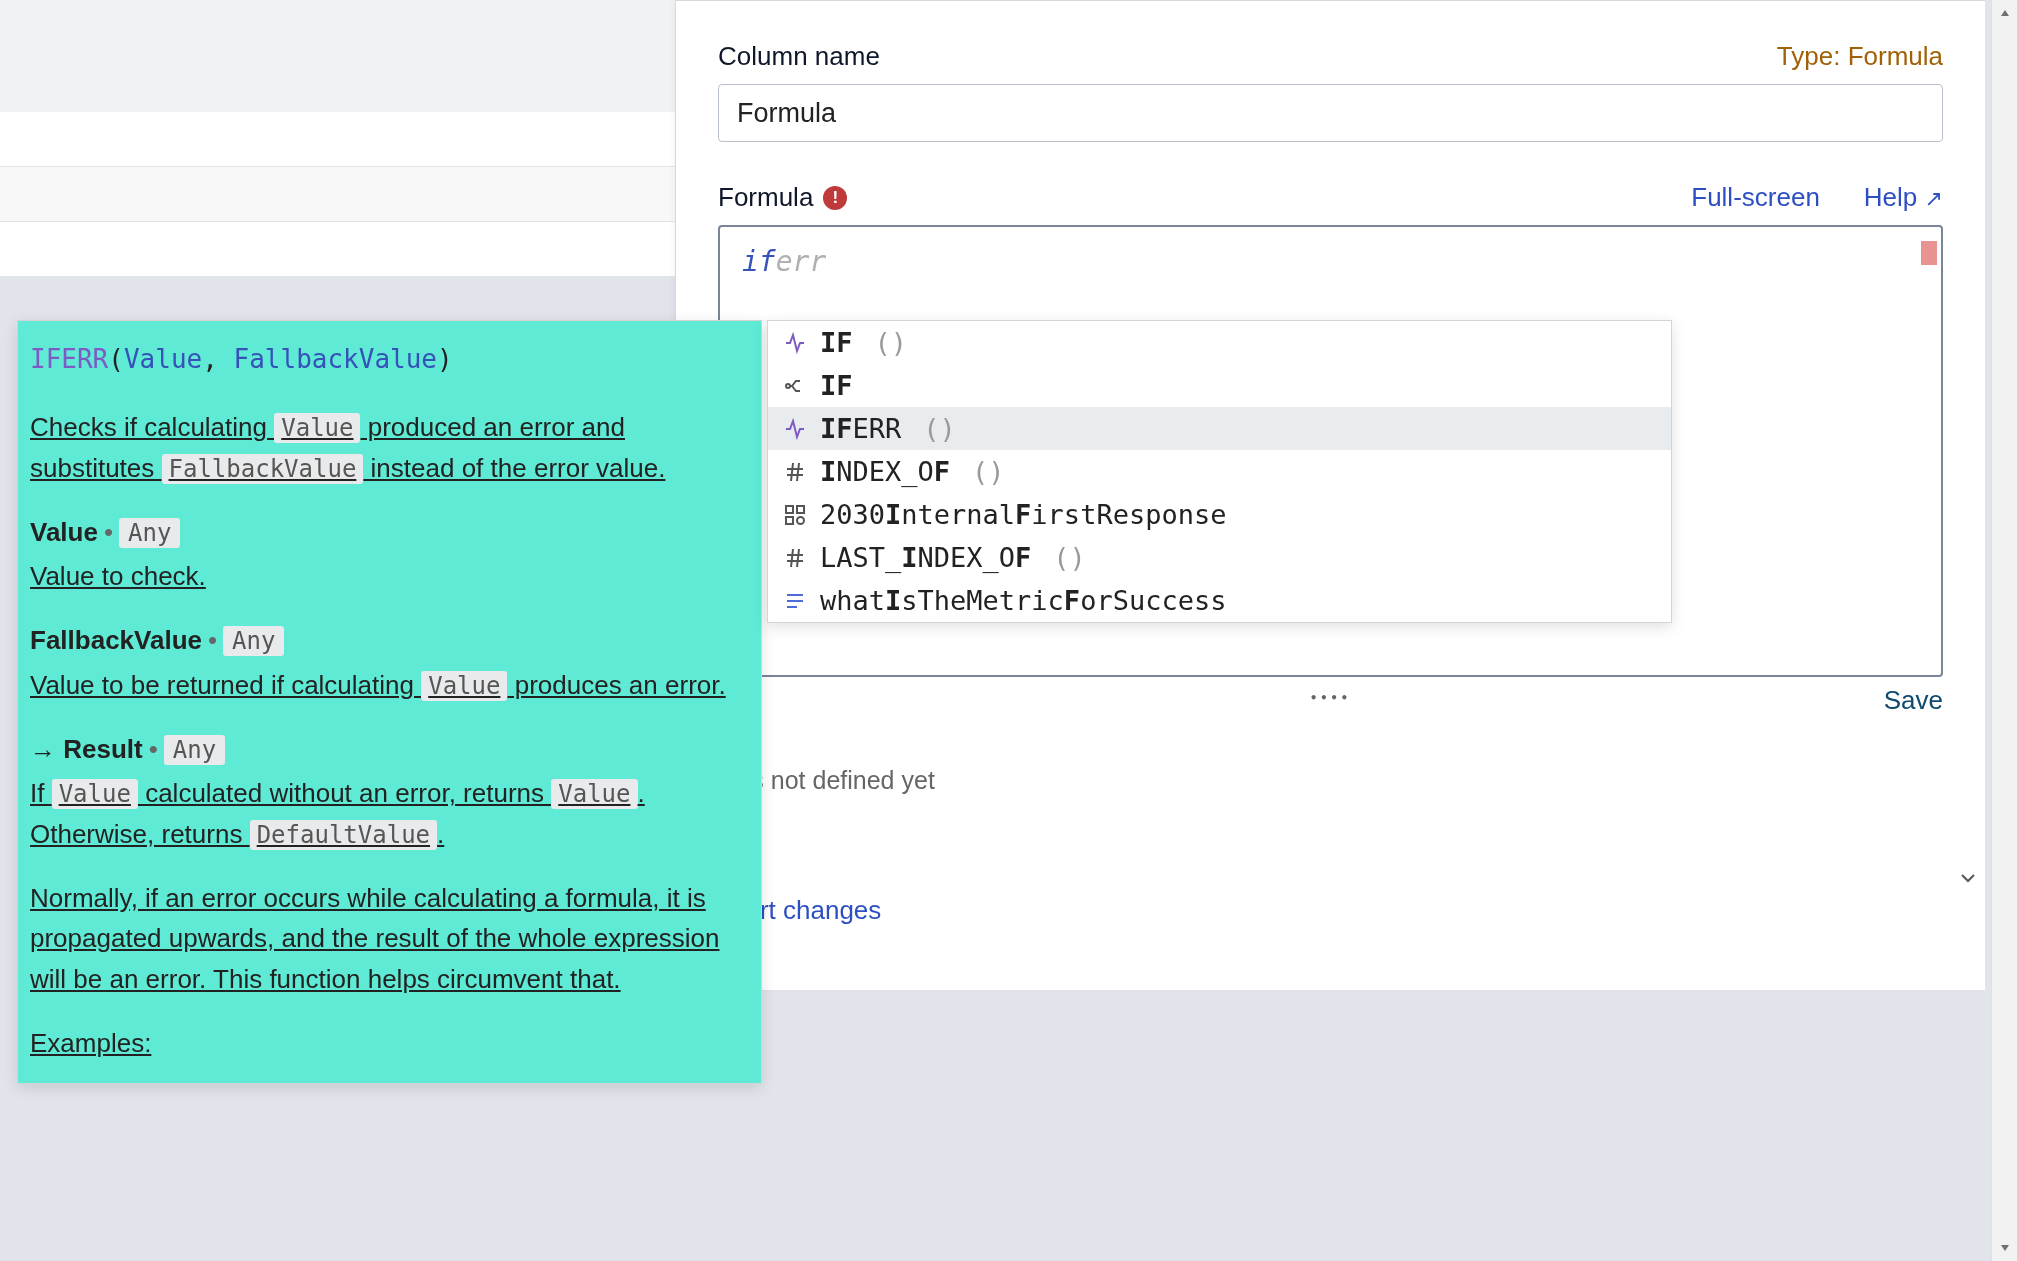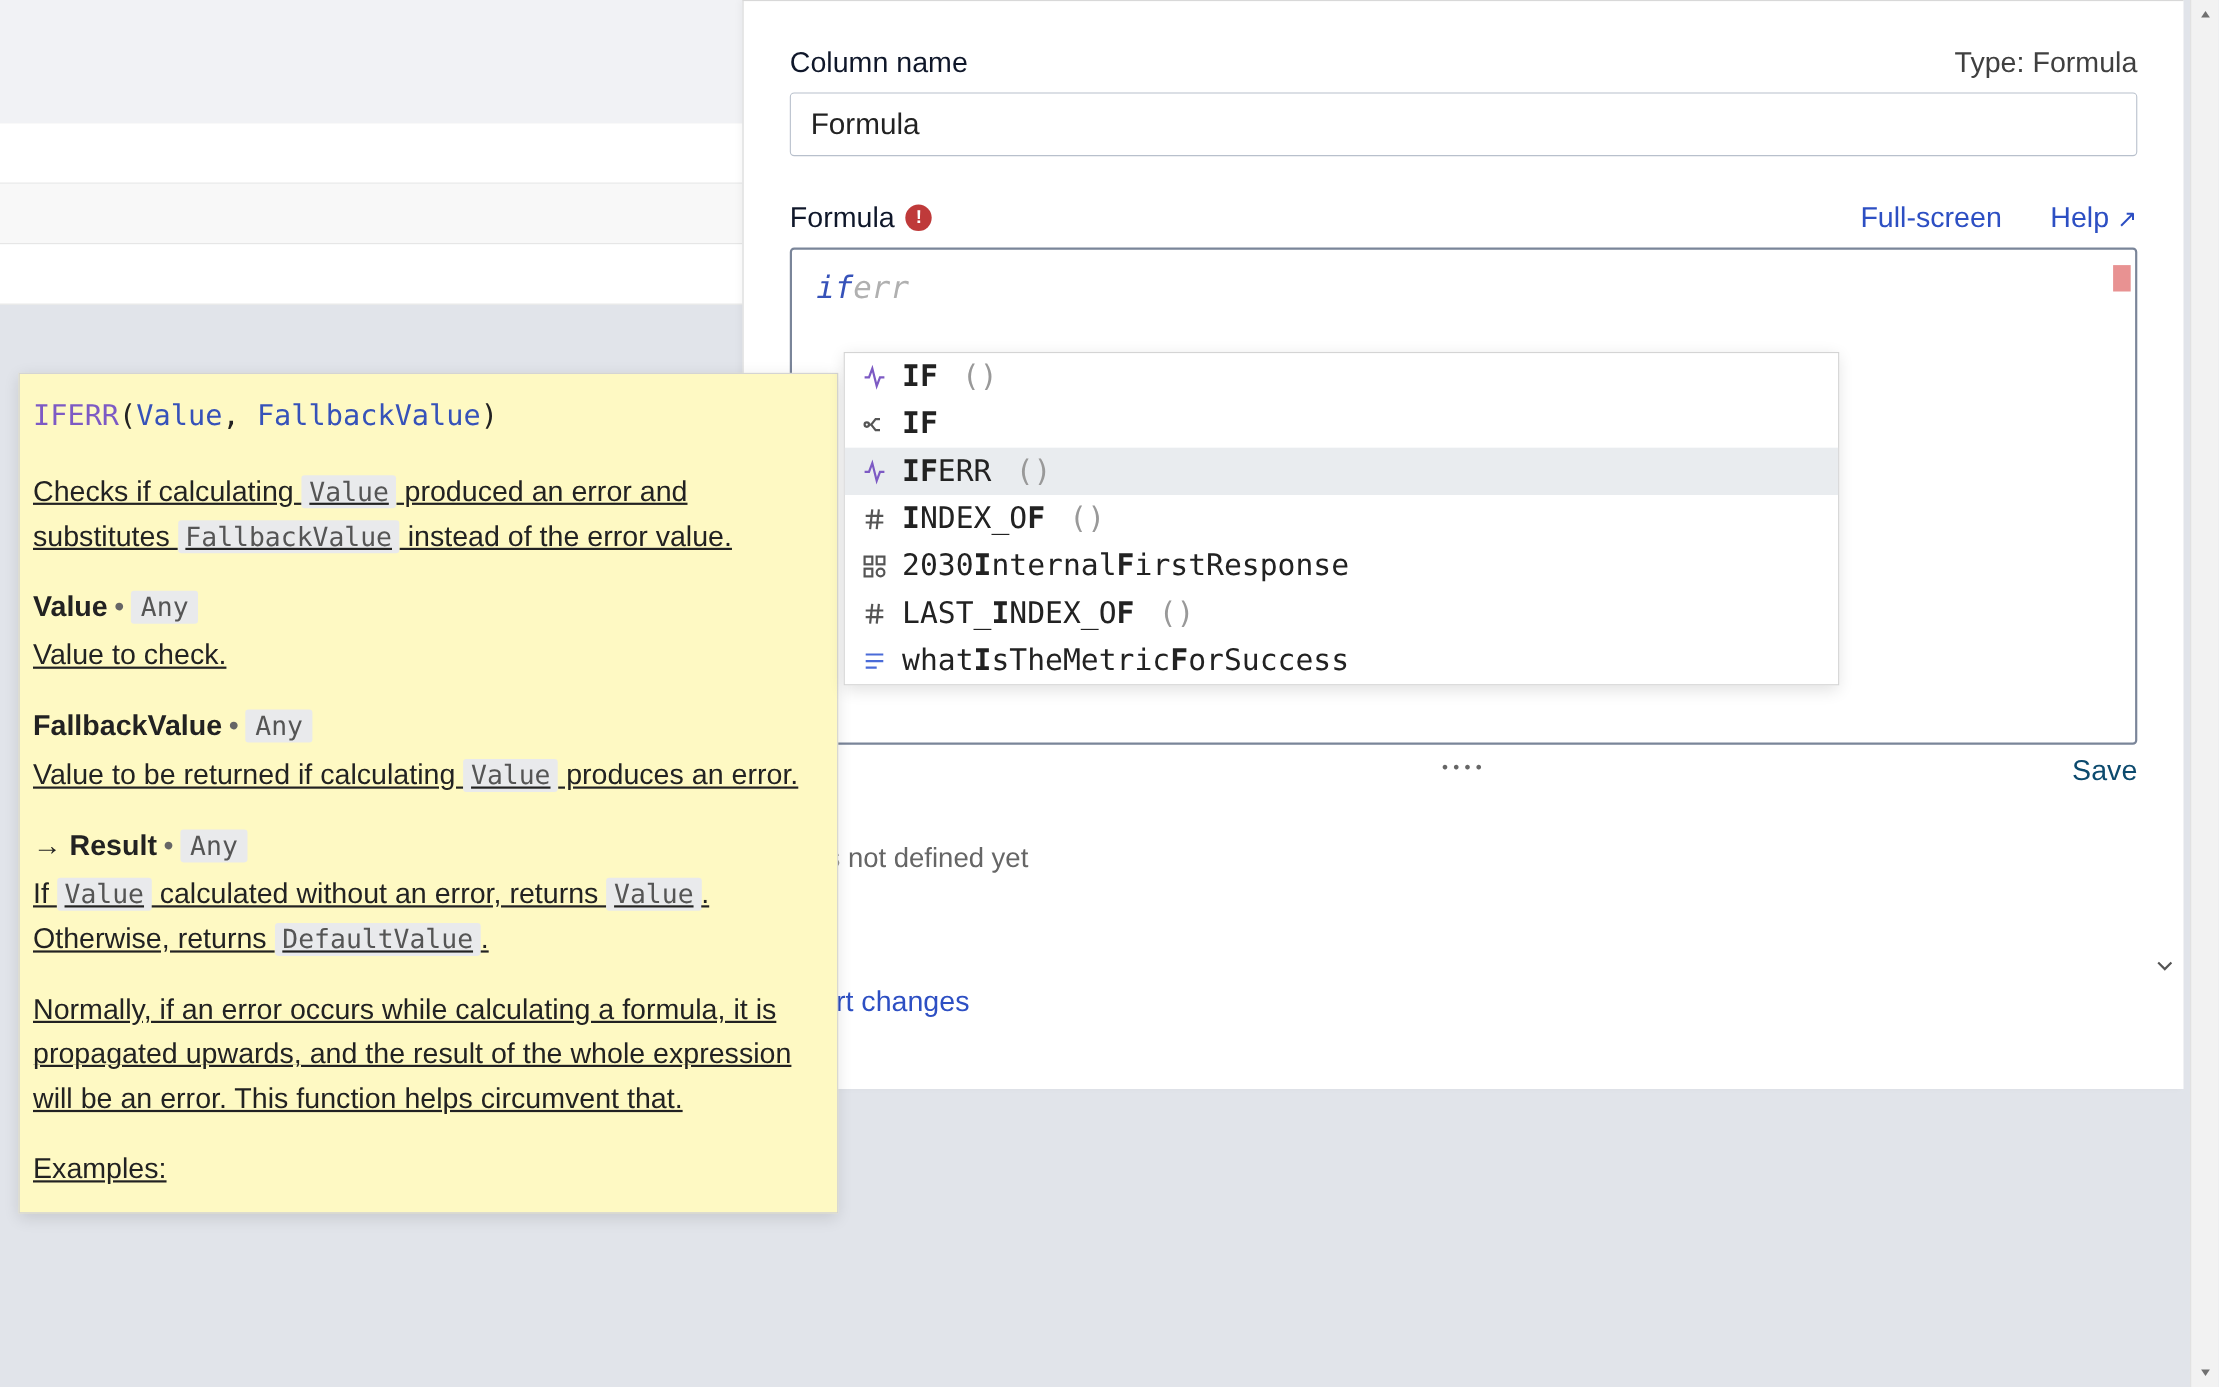--- a/index.html
+++ b/index.html
@@ -86,21 +86,21 @@
     }
     
     .field-label {
       font-size: 26px;
       color: #0f172a;
       font-weight: 400;
     }
     
     .type-label {
       font-size: 26px;
-      color: #404040;
+      color: #a16207;
       text-align: center;
     }
     
     .column-name-input {
       width: 100%;
       height: 58px;
       border: 1px solid #b8c0cc;
       border-radius: 4px;
       padding: 0 18px;
       font-size: 27px;
@@ -281,29 +281,28 @@
     .ac-parens {
       color: #999;
       margin-left: 10px;
     }
     
     .tooltip {
       position: absolute;
       left: 17px;
       top: 320px;
       width: 745px;
-      background: #fef9c3;
+      background: #5eead4;
       border: 1px solid #d4d4d4;
       box-shadow: 0 4px 14px rgba(0,0,0,0.12);
       padding: 18px 12px 20px;
       z-index: 10;
       font-size: 26px;
       line-height: 1.55;
       color: #222;
-      margin-top: 19px;
     }
     
     .tooltip-sig {
       font-family: 'Consolas', 'Monaco', monospace;
       font-size: 26px;
       margin-bottom: 28px;
     }
     
     .sig-fn { color: #7d5ac4; }
     .sig-paren { color: #222; }

